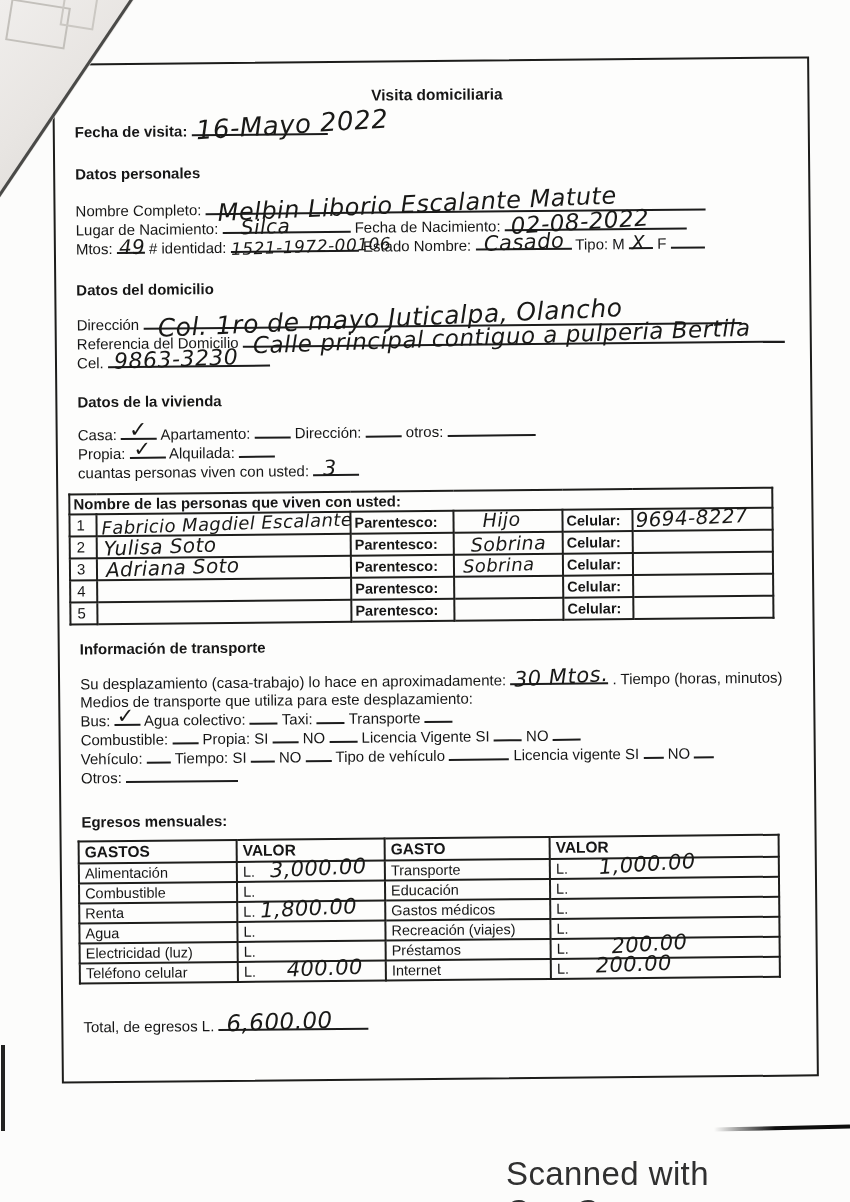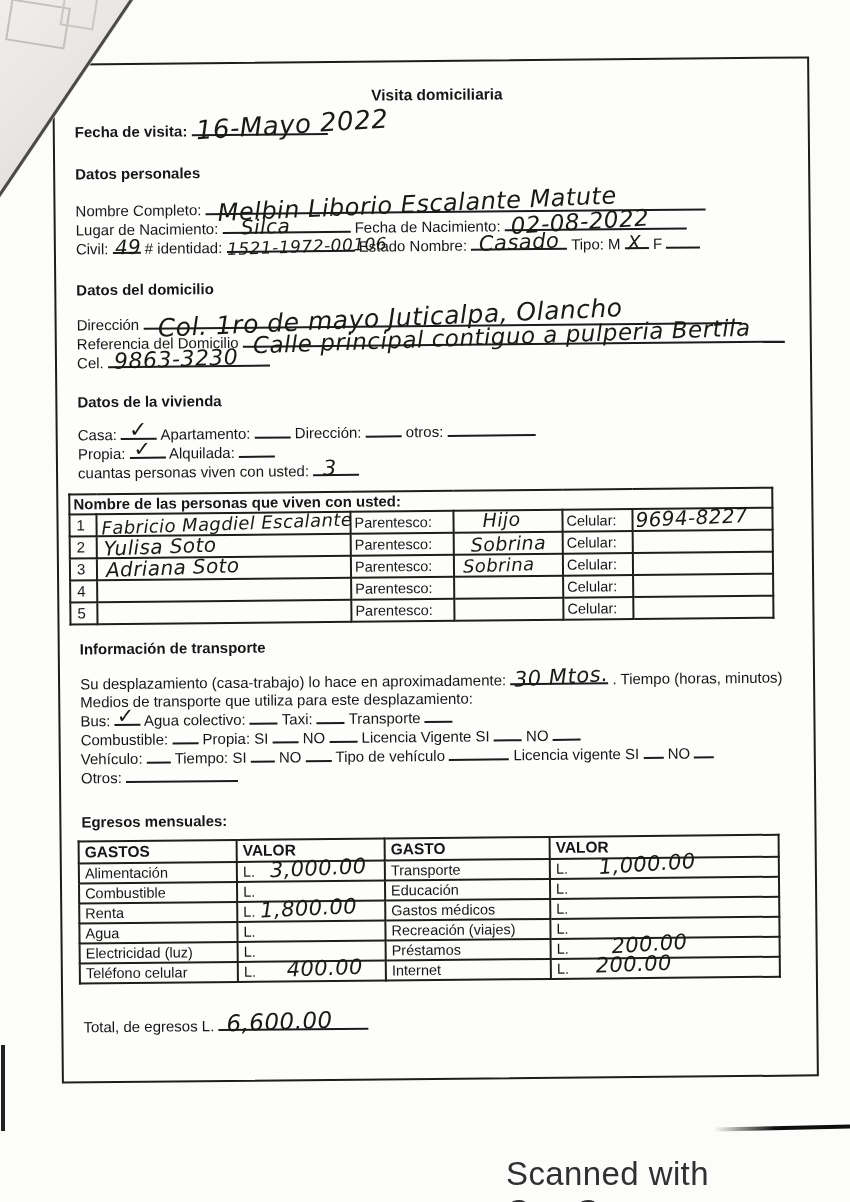--- a/index.html
+++ b/index.html
@@ -35,21 +35,21 @@
   .hw{position:absolute;bottom:-5px;left:4px;white-space:nowrap;line-height:1;
       font-family:"DejaVu Sans",sans-serif;font-style:italic;color:#191917;letter-spacing:.5px;}
   .r1{transform:rotate(-1.5deg);} .r2{transform:rotate(-3deg);} .r3{transform:rotate(-2deg);}
   
   table{border-collapse:collapse;table-layout:fixed;}
   .t1{margin:11px 0 0 -10px;width:703px;}
   .t1 td,.t1 th{border:2px solid #1e1e1c;padding:0 3px;overflow:visible;}
   .t1 .thead{font-weight:bold;font-size:15px;text-align:left;height:17px;}
   .t1 td{height:20px;font-size:14.5px;position:relative;}
   .t1 .num{text-align:left;padding-left:6px;font-size:15px;}
-  .t1 .lbl{font-weight:normal;margin-top:36px;}
+  .t1 .lbl{font-weight:bold;margin-top:36px;}
   .t2{margin:9px 0 0 -4px;width:700px;}
   .t2 td,.t2 th{border:2px solid #1e1e1c;padding:0 5px;position:relative;overflow:visible;}
   .t2 .thead{font-weight:bold;font-size:15.5px;text-align:left;height:20px;}
   .t2 td{height:17px;font-size:14.5px;}
   .hwc{position:absolute;white-space:nowrap;line-height:1;font-family:"DejaVu Sans",sans-serif;
        font-style:italic;color:#191917;letter-spacing:.4px;}
   
   .mt14{margin-top:14px;} .mt15{margin-top:15px;} .mt16{margin-top:16px;} .mt18{margin-top:18px;}
   .mt21{margin-top:21px;} .mt23{margin-top:23px;} .mt24{margin-top:24px;} .mt26{margin-top:26px;}
   .mt33{margin-top:33px;}
@@ -89,21 +89,21 @@
       <span>Lugar de Nacimiento:</span>
       <span class="bl" style="width:128px">
         <span class="hw r1" style="font-size:20px;left:18px">Silca</span>
       </span>
       <span>Fecha de Nacimiento:</span>
       <span class="bl" style="width:182px">
         <span class="hw r2" style="font-size:23px;left:6px">02-08-2022</span>
       </span>
     </div>
     <div class="ln">
-      <span>Civil:</span>
+      <span>Mtos:</span>
       <span class="bl" style="width:28px">
         <span class="hw r1" style="font-size:20px;left:2px">49</span>
       </span>
       <span># identidad:</span>
       <span class="bl" style="width:128px">
         <span class="hw r1" style="font-size:17px;left:0">1521-1972-00106</span>
       </span>
       <span>Estado Nombre:</span>
       <span class="bl" style="width:96px">
         <span class="hw r3" style="font-size:21px;left:8px">Casado</span>

